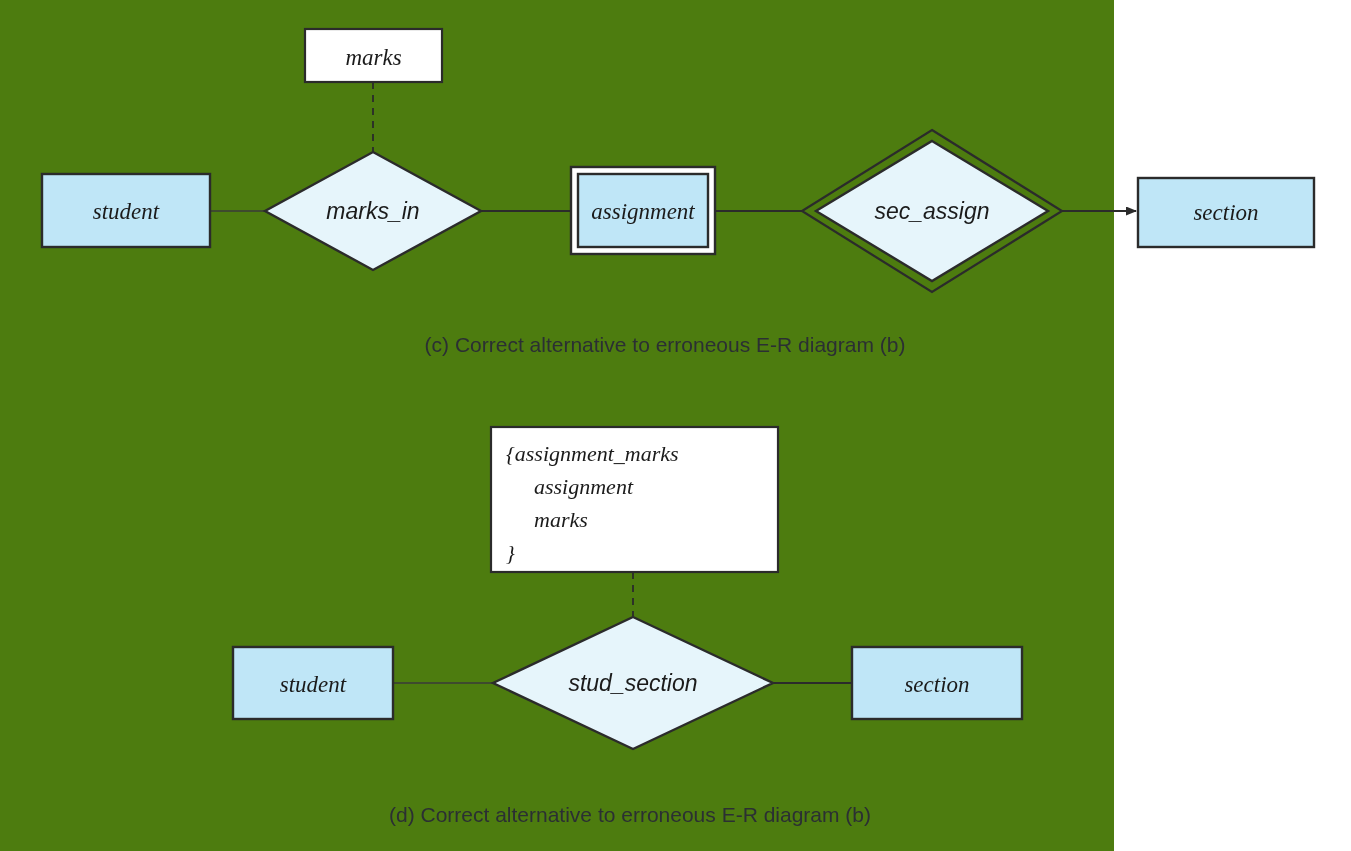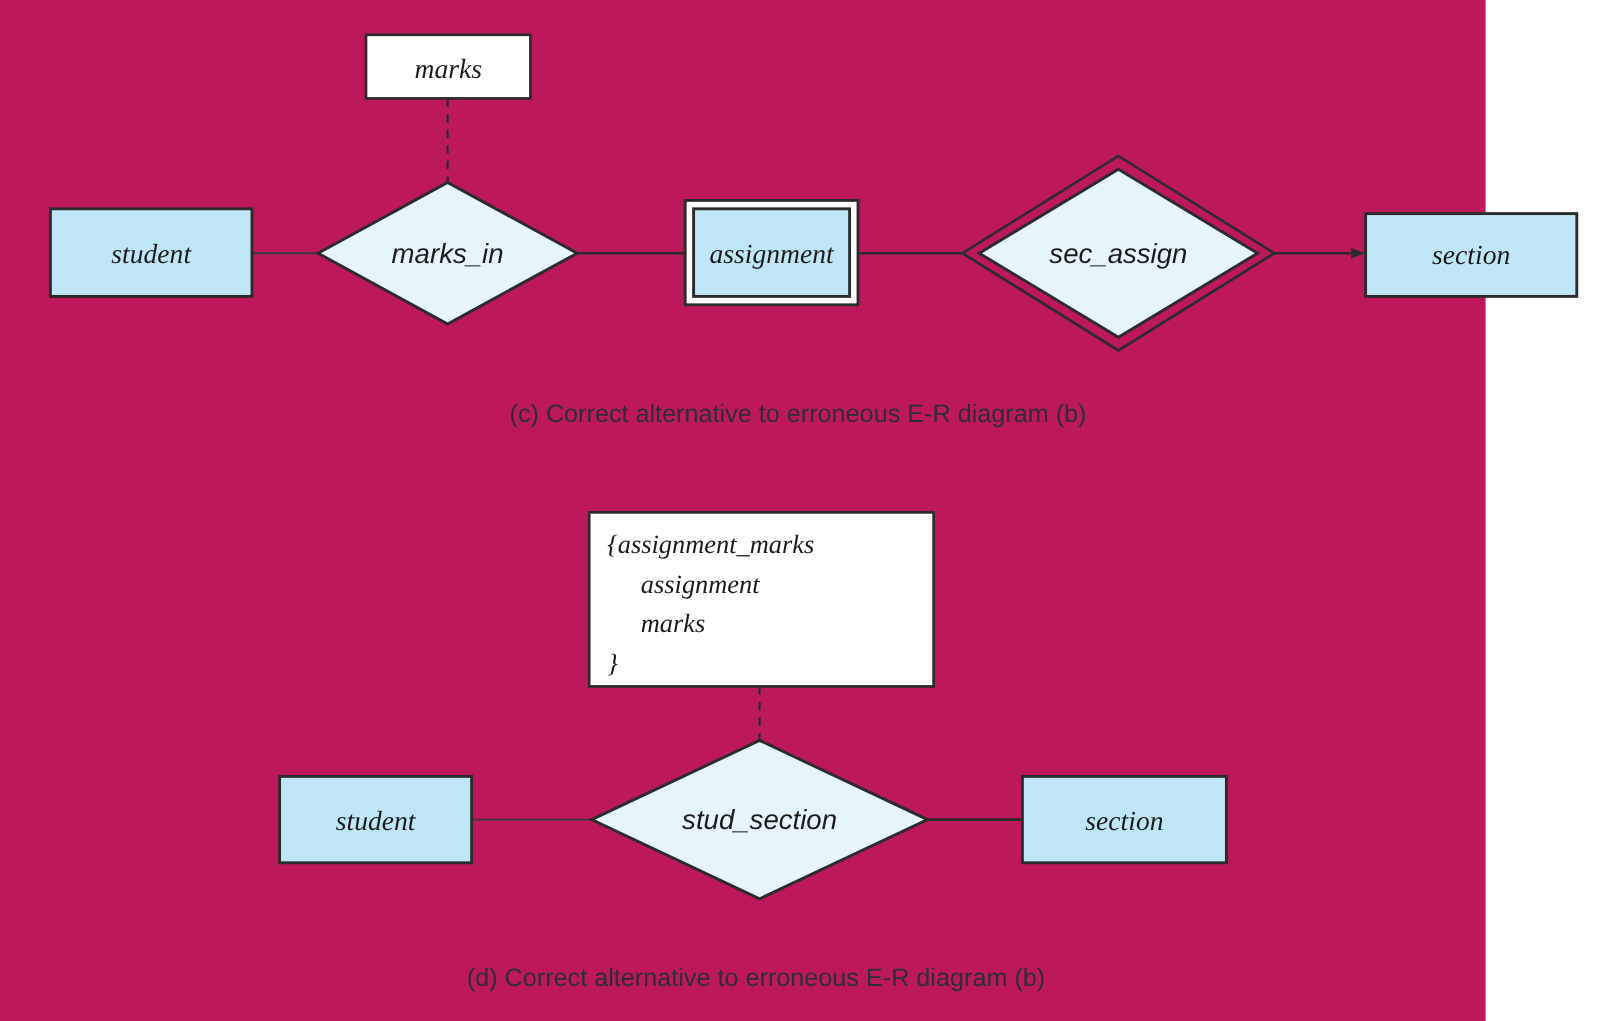--- a/index.html
+++ b/index.html
@@ -9,23 +9,23 @@
     background: #ffffff;
   }
   body {
     font-family: "Liberation Sans", sans-serif;
     width: 1351px;
     height: 851px;
     overflow: hidden;
   }
   #canvas {
     position: relative;
-    width: 1238px;
+    width: 1114px;
     height: 851px;
-    background: #be185d;
+    background: #4d7c0f;
   }
   svg.figure {
     position: absolute;
     left: 0;
     top: 0;
     width: 1351px;
     height: 851px;
   }
   .node-label {
     font-family: "Liberation Serif", serif;

